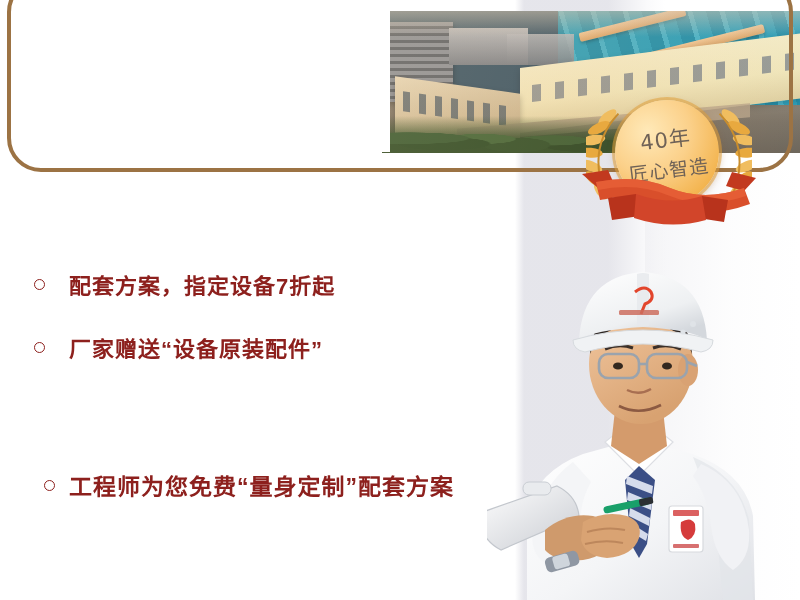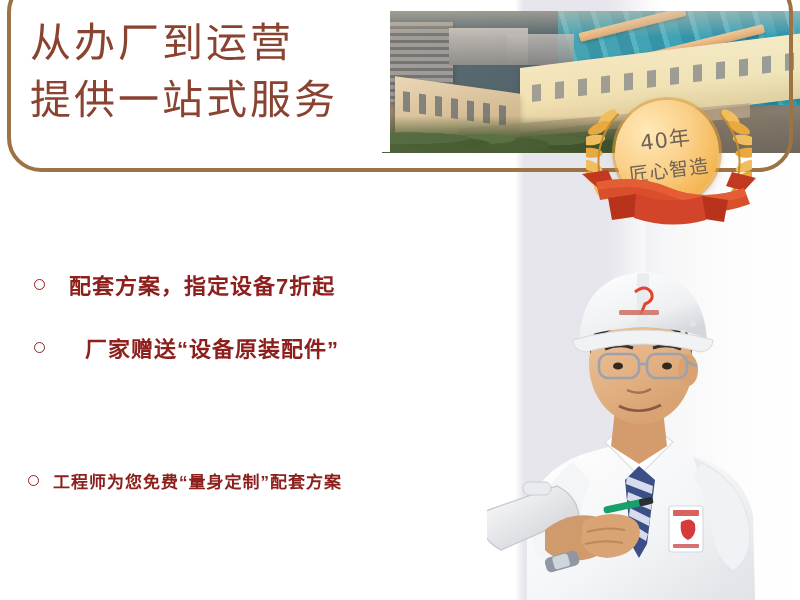--- a/index.html
+++ b/index.html
@@ -237,22 +237,22 @@
   }
   .bullet .marker {
     width: 11px; height: 11px;
     border: 1.6px solid #8d201d;
     border-radius: 50%;
     margin-right: 24px;
     flex: 0 0 auto;
     box-sizing: border-box;
   }
   #b1 { position:absolute; left:6px;  top:0px;   }
-  #b2 { position:absolute; left:6px;  top:63px;gap:16px;  }
-  #b3 { position:absolute; left:0px;  top:200px; font-size:17px;justify-content:flex-end; }
+  #b2 { position:absolute; left:6px;  top:63px;  }
+  #b3 { position:absolute; left:16px;  top:200px; font-size:23px;justify-content:flex-end; }
   #b3 .marker { margin-right: 14px; }
 
   
   .person { position:absolute; left:487px; top:214px; width:313px; height:386px; }
   .person svg { display:block; }
 </style>
 </head>
 <body>
 
 <div id="stage">
@@ -278,24 +278,20 @@
       <div class="ph-trees"></div>
       <div class="ph-haze"></div>
       <div class="ph-warm"></div>
     </div>
   </div>
 
   <div class="frame">
     <div class="frame-inner-white"></div>
   </div>
 
-  <div class="headline">
-    <div class="l1">从办厂到运营</div>
-    <div class="l2">提供一站式服务</div>
-  </div>
 
   <div class="seal-wrap">
 
     <svg class="laurel" viewBox="0 0 166 120">
       <g fill="#e8a93f">
 
         <g transform="translate(30,58) rotate(12)">
           <ellipse cx="-16" cy="-34" rx="11" ry="5" transform="rotate(-52 -16 -34)" fill="#f0bd5f"></ellipse>
           <ellipse cx="-22" cy="-22" rx="12" ry="5" transform="rotate(-38 -22 -22)" fill="#e8a93f"></ellipse>
           <ellipse cx="-25" cy="-9" rx="12" ry="5" transform="rotate(-22 -25 -9)" fill="#f0bd5f"></ellipse>

